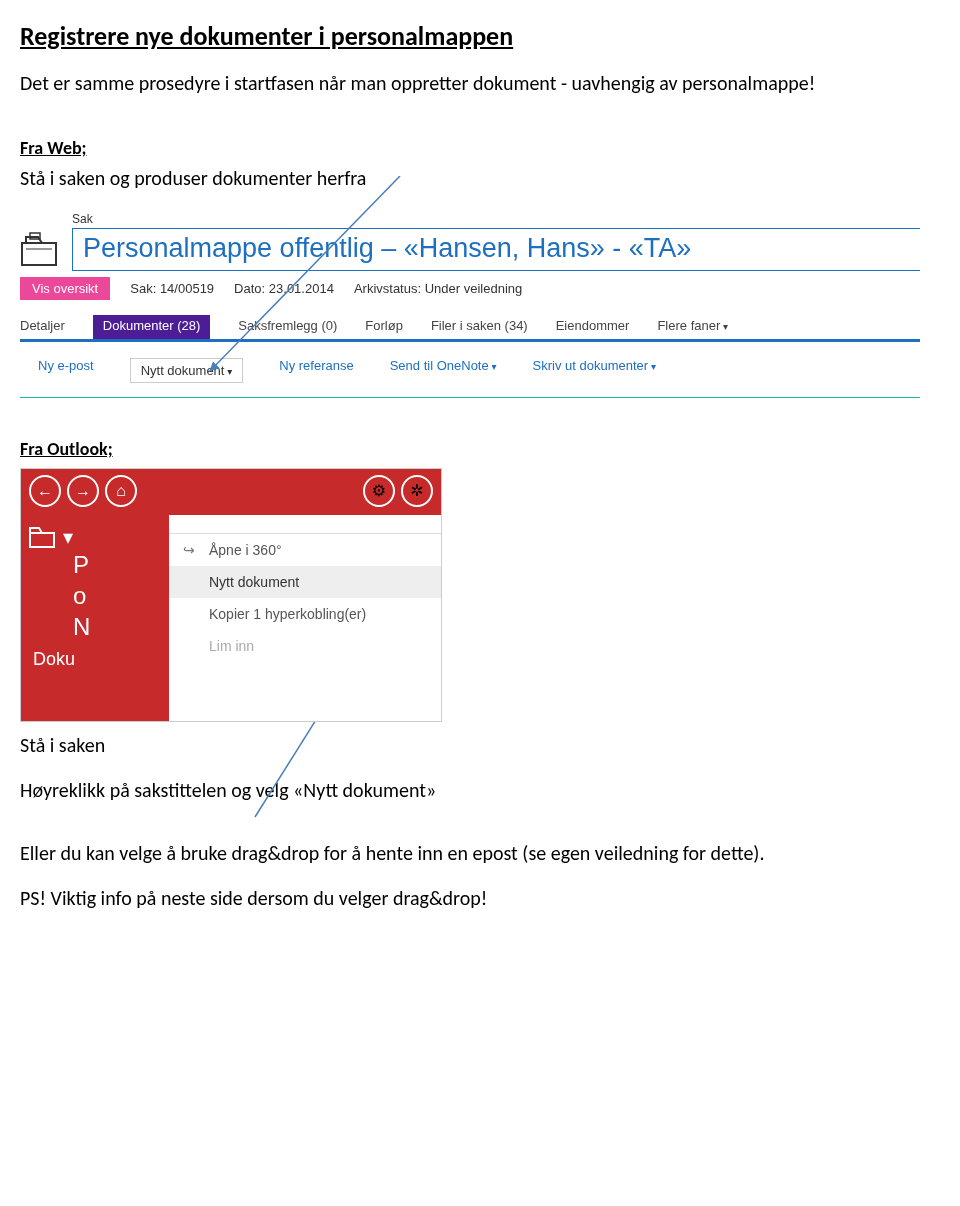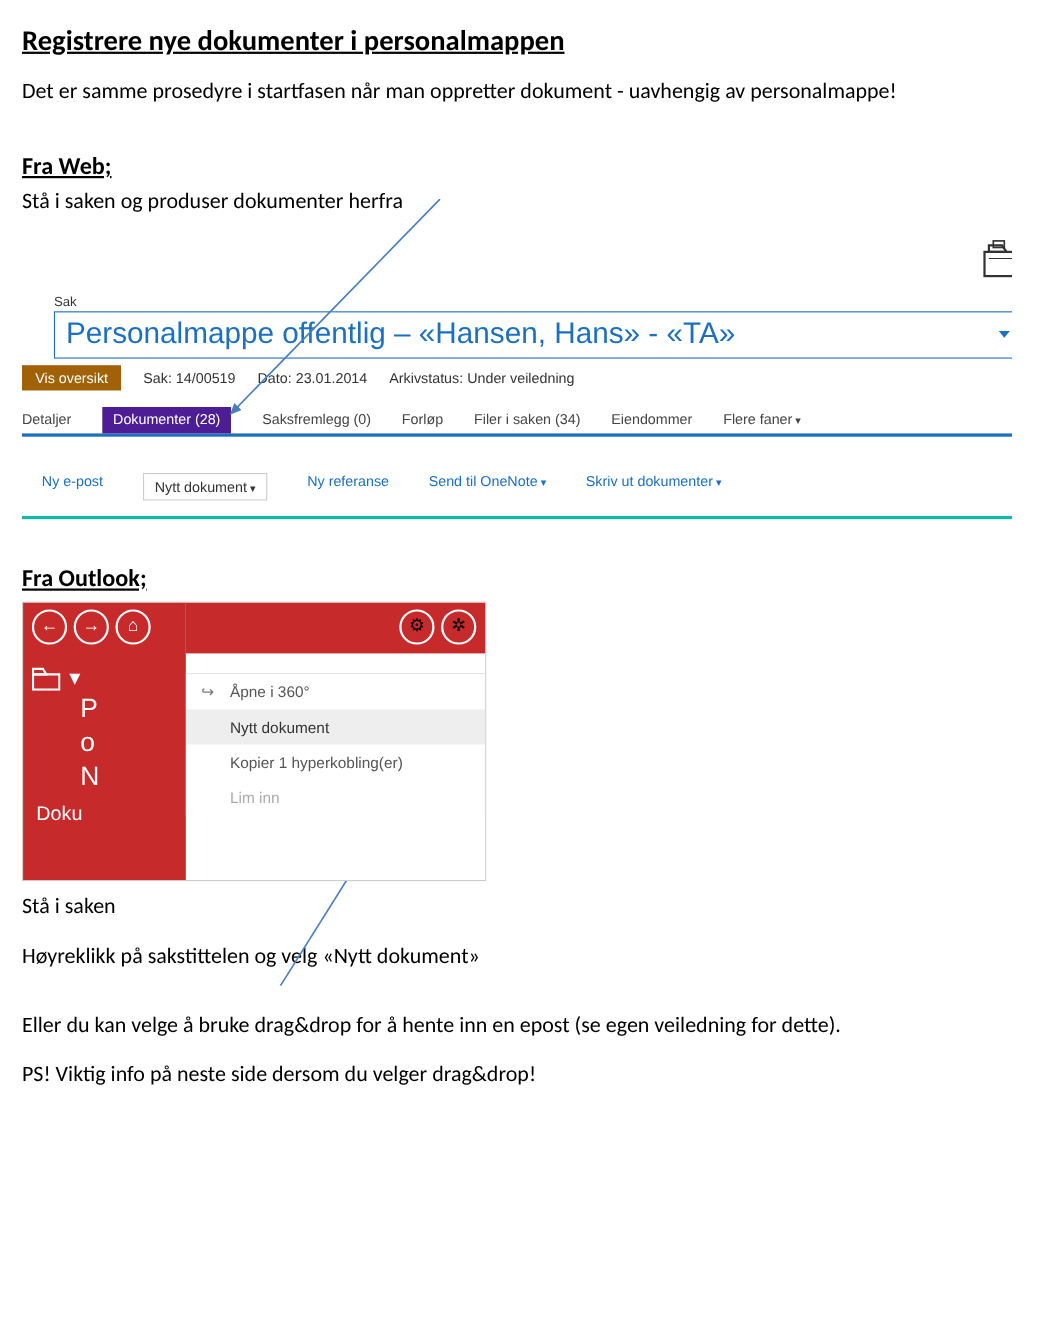--- a/index.html
+++ b/index.html
@@ -11,39 +11,38 @@
     width: 920px;
     box-sizing: border-box;
   }
   h1 {
     font-size: 26px;
     font-weight: bold;
     text-decoration: underline;
     margin: 0 0 18px 0;
   }
   h2 {
-    font-size: 22px;
+    font-size: 18px;
     font-weight: bold;
     text-decoration: underline;
     margin: 40px 0 6px 0;
   }
   p { margin: 0 0 18px 0; line-height: 1.35; }
 
   
   .web-shot {
     width: 915px;
     margin-top: 20px;
     position: relative;
     font-family: "Segoe UI", Arial, sans-serif;
   }
   .sak-hdr {
     display: flex;
     align-items: flex-end;
     gap: 10px;
-    flex-direction: column;
   }
   .folder-icon {
     width: 42px; height: 40px; flex: 0 0 auto;
     display: inline-block;
   }
   .sak-label { font-size: 12px; color: #333; margin-bottom: 2px; }
   .sak-title-box {
     border: 1px solid #1d6fc0;
     padding: 4px 10px 6px 10px;
     color: #1d6fc0;
@@ -58,40 +57,40 @@
     border-right: 5px solid transparent;
     border-top: 6px solid #1d6fc0;
     margin-left: auto; margin-right: 6px;
   }
   .meta-row {
     display: flex; align-items: center; gap: 20px;
     font-size: 13px; color: #333;
     margin-top: 6px;
   }
   .vis-oversikt {
-    background: #a16207; color: #fff;
+    background: #ec4899; color: #fff;
     padding: 4px 12px; font-size: 13px;
   }
   .tabs {
     display: flex; gap: 28px;
     font-size: 13px; color: #444;
     margin-top: 18px;
     border-bottom: 3px solid #1d6fc0;
     padding-bottom: 6px;
   }
   .tab.active {
     background: #4c1d95; color: #fff;
     padding: 3px 10px; margin: -3px 0 -6px 0;
   }
   .tab .caret-sm::after { content: " \25BE"; font-size: 10px; }
   .action-row {
     display: flex; gap: 36px;
     font-size: 13px; color: #1d6fc0;
-    margin-top: 33px; padding: 0 0 14px 18px;
-    border-bottom: 3px solid #14b8a6;
+    margin-top: 16px; padding: 0 0 14px 18px;
+    border-bottom: 1px solid #14b8a6;
   }
   .action.selected {
     border: 1px solid #ccc;
     padding: 4px 10px;
     color: #333;
   }
   .small-caret::after { content: " \25BE"; font-size: 10px; }
 
   
   .outlook-wrap { position: relative; width: 420px; margin-top: 8px; border: 1px solid #ccc;}

